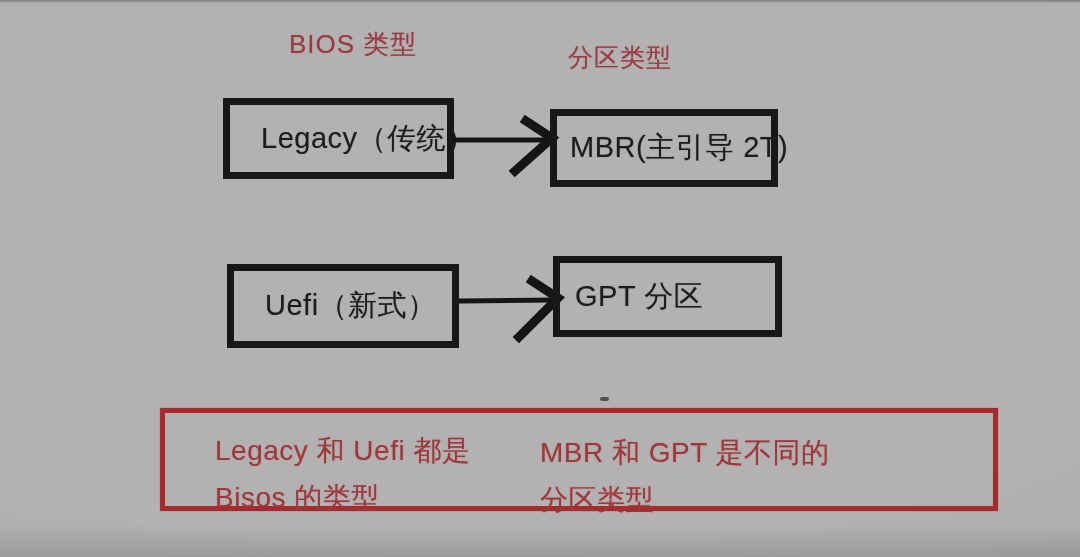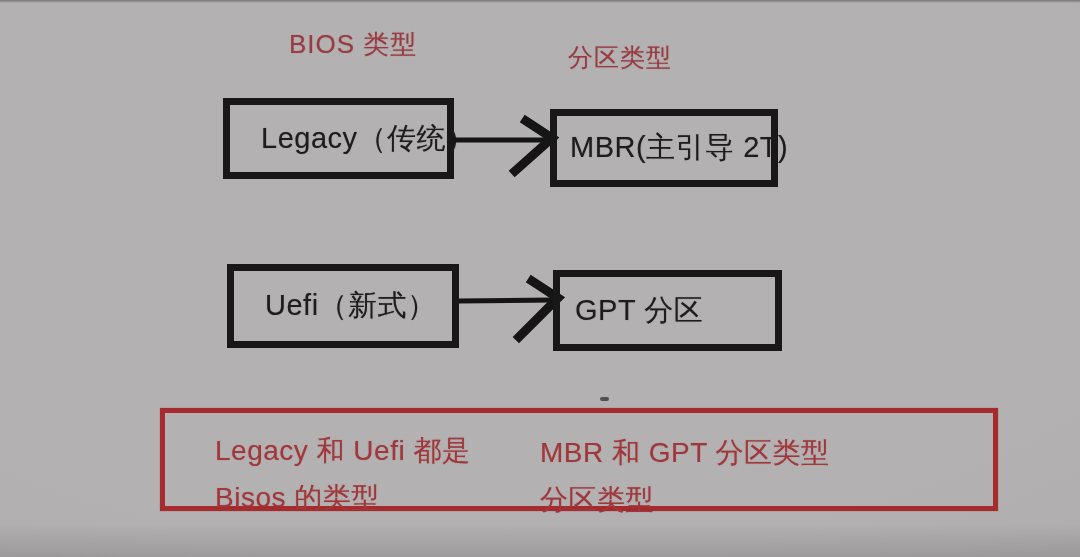--- a/index.html
+++ b/index.html
@@ -87,27 +87,27 @@
 
   <div class="abs flowbox" style="left:227px;top:264px;width:232px;height:84px;padding-left:31px;">
     <span>Uefi（新式）</span>
   </div>
 
   <svg class="arrow-svg" style="left:450px;top:265px;" width="135" height="80" viewBox="0 0 135 80">
     <line x1="9" y1="36" x2="103" y2="35" stroke-width="5"></line>
     <path d="M82 16 L108 33 L69 72" stroke-width="9" stroke-linecap="square"></path>
   </svg>
 
-  <div class="abs flowbox" style="left:553px;top:256px;width:229px;height:81px;padding-left:15px;margin-top:14px;">
+  <div class="abs flowbox" style="left:553px;top:256px;width:229px;height:81px;padding-left:15px;">
     <span>GPT 分区</span>
   </div>
 
   <div class="abs" id="stray-mark" style="left:600px;top:397px;"></div>
 
   <div class="abs" id="summary-box" style="left:160px;top:408px;width:838px;height:103px;">
     <div class="sumtxt" style="left:50px;top:19px;">Legacy 和 Uefi 都是</div>
     <div class="sumtxt" style="left:50px;top:66px;">Bisos 的类型</div>
-    <div class="sumtxt" style="left:375px;top:21px;">MBR 和 GPT 分区类型</div>
+    <div class="sumtxt" style="left:375px;top:21px;">MBR 和 GPT 是不同的</div>
     <div class="sumtxt" style="left:375px;top:68px;">分区类型</div>
   </div>
 
 
 </div>
 
 </body></html>

